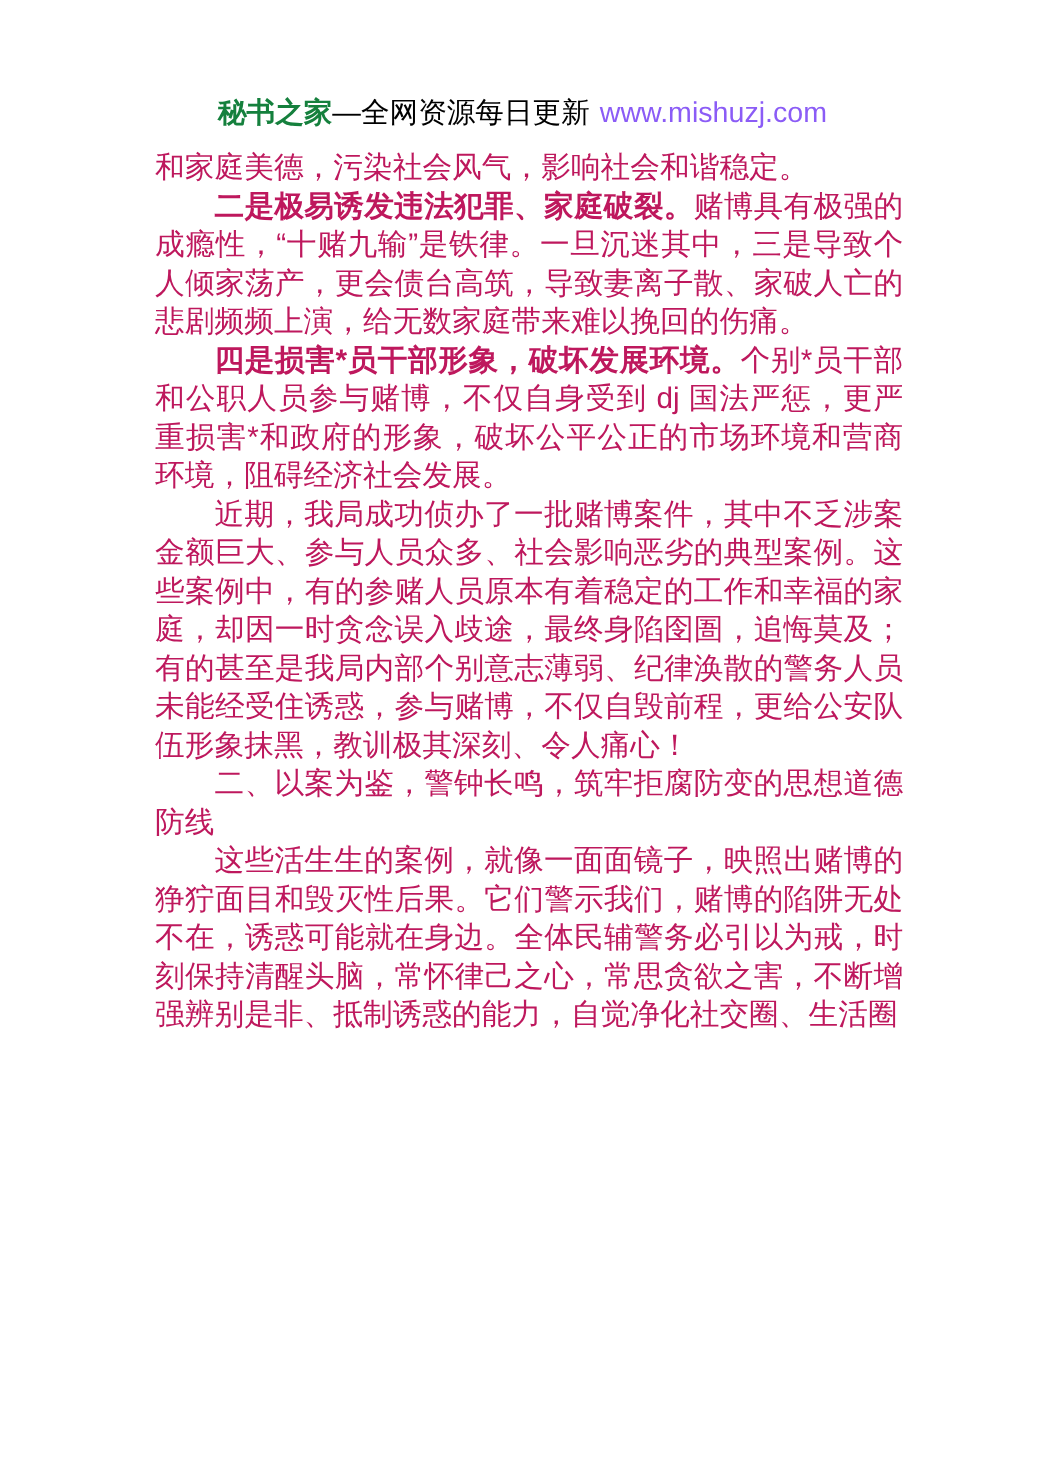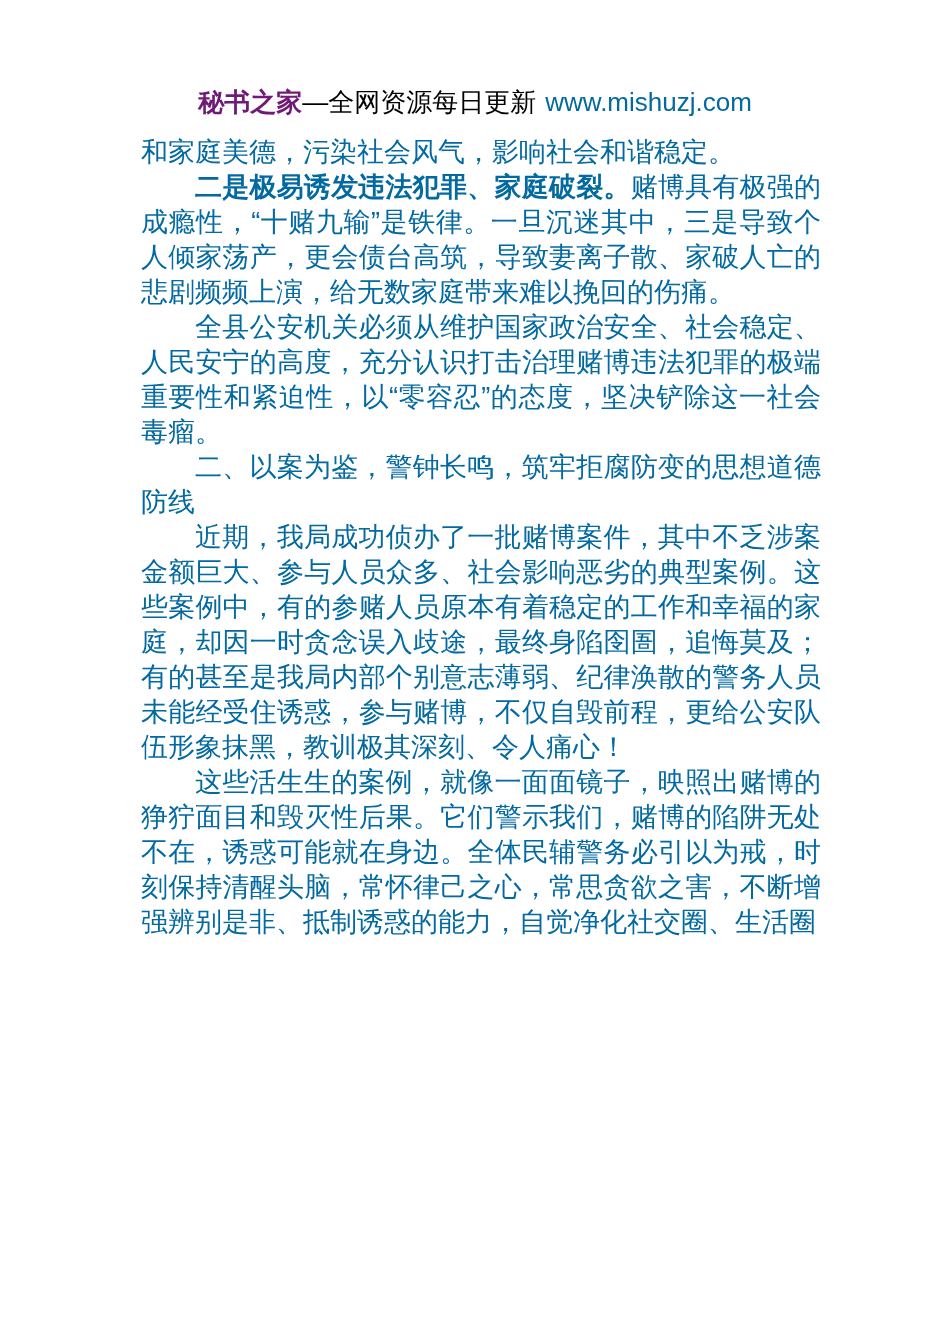--- a/index.html
+++ b/index.html
@@ -42,25 +42,25 @@
   }
   .doc-body p.cont { text-indent: 0; }
   .lead { font-weight: bold; }
 </style>
 </head>
 <body>
 
 <div class="page">
 
   <div class="doc-header">
-    <span class="brand" style="color: #701a75;">秘书之家</span><span>—</span><span>全网资源每日更新</span><span class="url" style="color: #0369a1;">www.mishuzj.com</span>
+    <span class="brand" style="color: #15803d;">秘书之家</span><span>—</span><span>全网资源每日更新</span><span class="url" style="color: #8b5cf6;">www.mishuzj.com</span>
   </div>
 
-  <div class="doc-body" style="color: #0369a1;">
+  <div class="doc-body" style="color: #be185d;">
     <p class="cont">和家庭美德，污染社会风气，影响社会和谐稳定。</p>
     <p><span class="lead">二是极易诱发违法犯罪、家庭破裂。</span><span>赌博具有极强的成瘾性，“十赌九输”是铁律。一旦沉迷其中，三是导致个人倾家荡产，更会债台高筑，导致妻离子散、家破人亡的悲剧频频上演，给无数家庭带来难以挽回的伤痛。</span></p>
-    <p>全县公安机关必须从维护国家政治安全、社会稳定、人民安宁的高度，充分认识打击治理赌博违法犯罪的极端重要性和紧迫性，以“零容忍”的态度，坚决铲除这一社会毒瘤。</p>
+    <p><span class="lead">四是损害*员干部形象，破坏发展环境。</span><span>个别*员干部和公职人员参与赌博，不仅自身受到 dj 国法严惩，更严重损害*和政府的形象，破坏公平公正的市场环境和营商环境，阻碍经济社会发展。</span></p>
+    <p>近期，我局成功侦办了一批赌博案件，其中不乏涉案金额巨大、参与人员众多、社会影响恶劣的典型案例。这些案例中，有的参赌人员原本有着稳定的工作和幸福的家庭，却因一时贪念误入歧途，最终身陷囹圄，追悔莫及；有的甚至是我局内部个别意志薄弱、纪律涣散的警务人员未能经受住诱惑，参与赌博，不仅自毁前程，更给公安队伍形象抹黑，教训极其深刻、令人痛心！</p>
     <p>二、以案为鉴，警钟长鸣，筑牢拒腐防变的思想道德防线</p>
-    <p>近期，我局成功侦办了一批赌博案件，其中不乏涉案金额巨大、参与人员众多、社会影响恶劣的典型案例。这些案例中，有的参赌人员原本有着稳定的工作和幸福的家庭，却因一时贪念误入歧途，最终身陷囹圄，追悔莫及；有的甚至是我局内部个别意志薄弱、纪律涣散的警务人员未能经受住诱惑，参与赌博，不仅自毁前程，更给公安队伍形象抹黑，教训极其深刻、令人痛心！</p>
     <p>这些活生生的案例，就像一面面镜子，映照出赌博的狰狞面目和毁灭性后果。它们警示我们，赌博的陷阱无处不在，诱惑可能就在身边。全体民辅警务必引以为戒，时刻保持清醒头脑，常怀律己之心，常思贪欲之害，不断增强辨别是非、抵制诱惑的能力，自觉净化社交圈、生活圈</p>
   </div>
 
 </div>
 
 </body></html>

